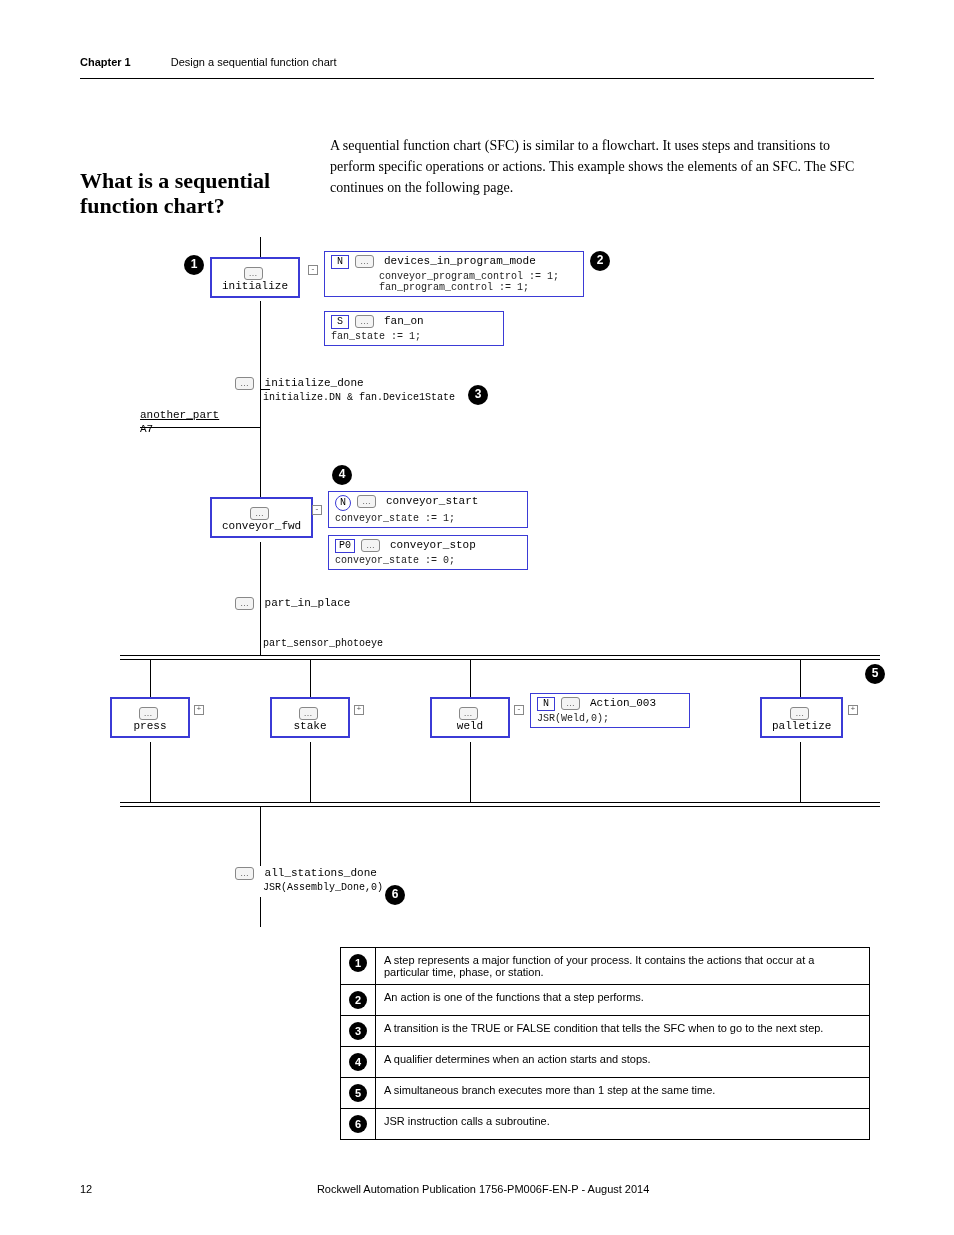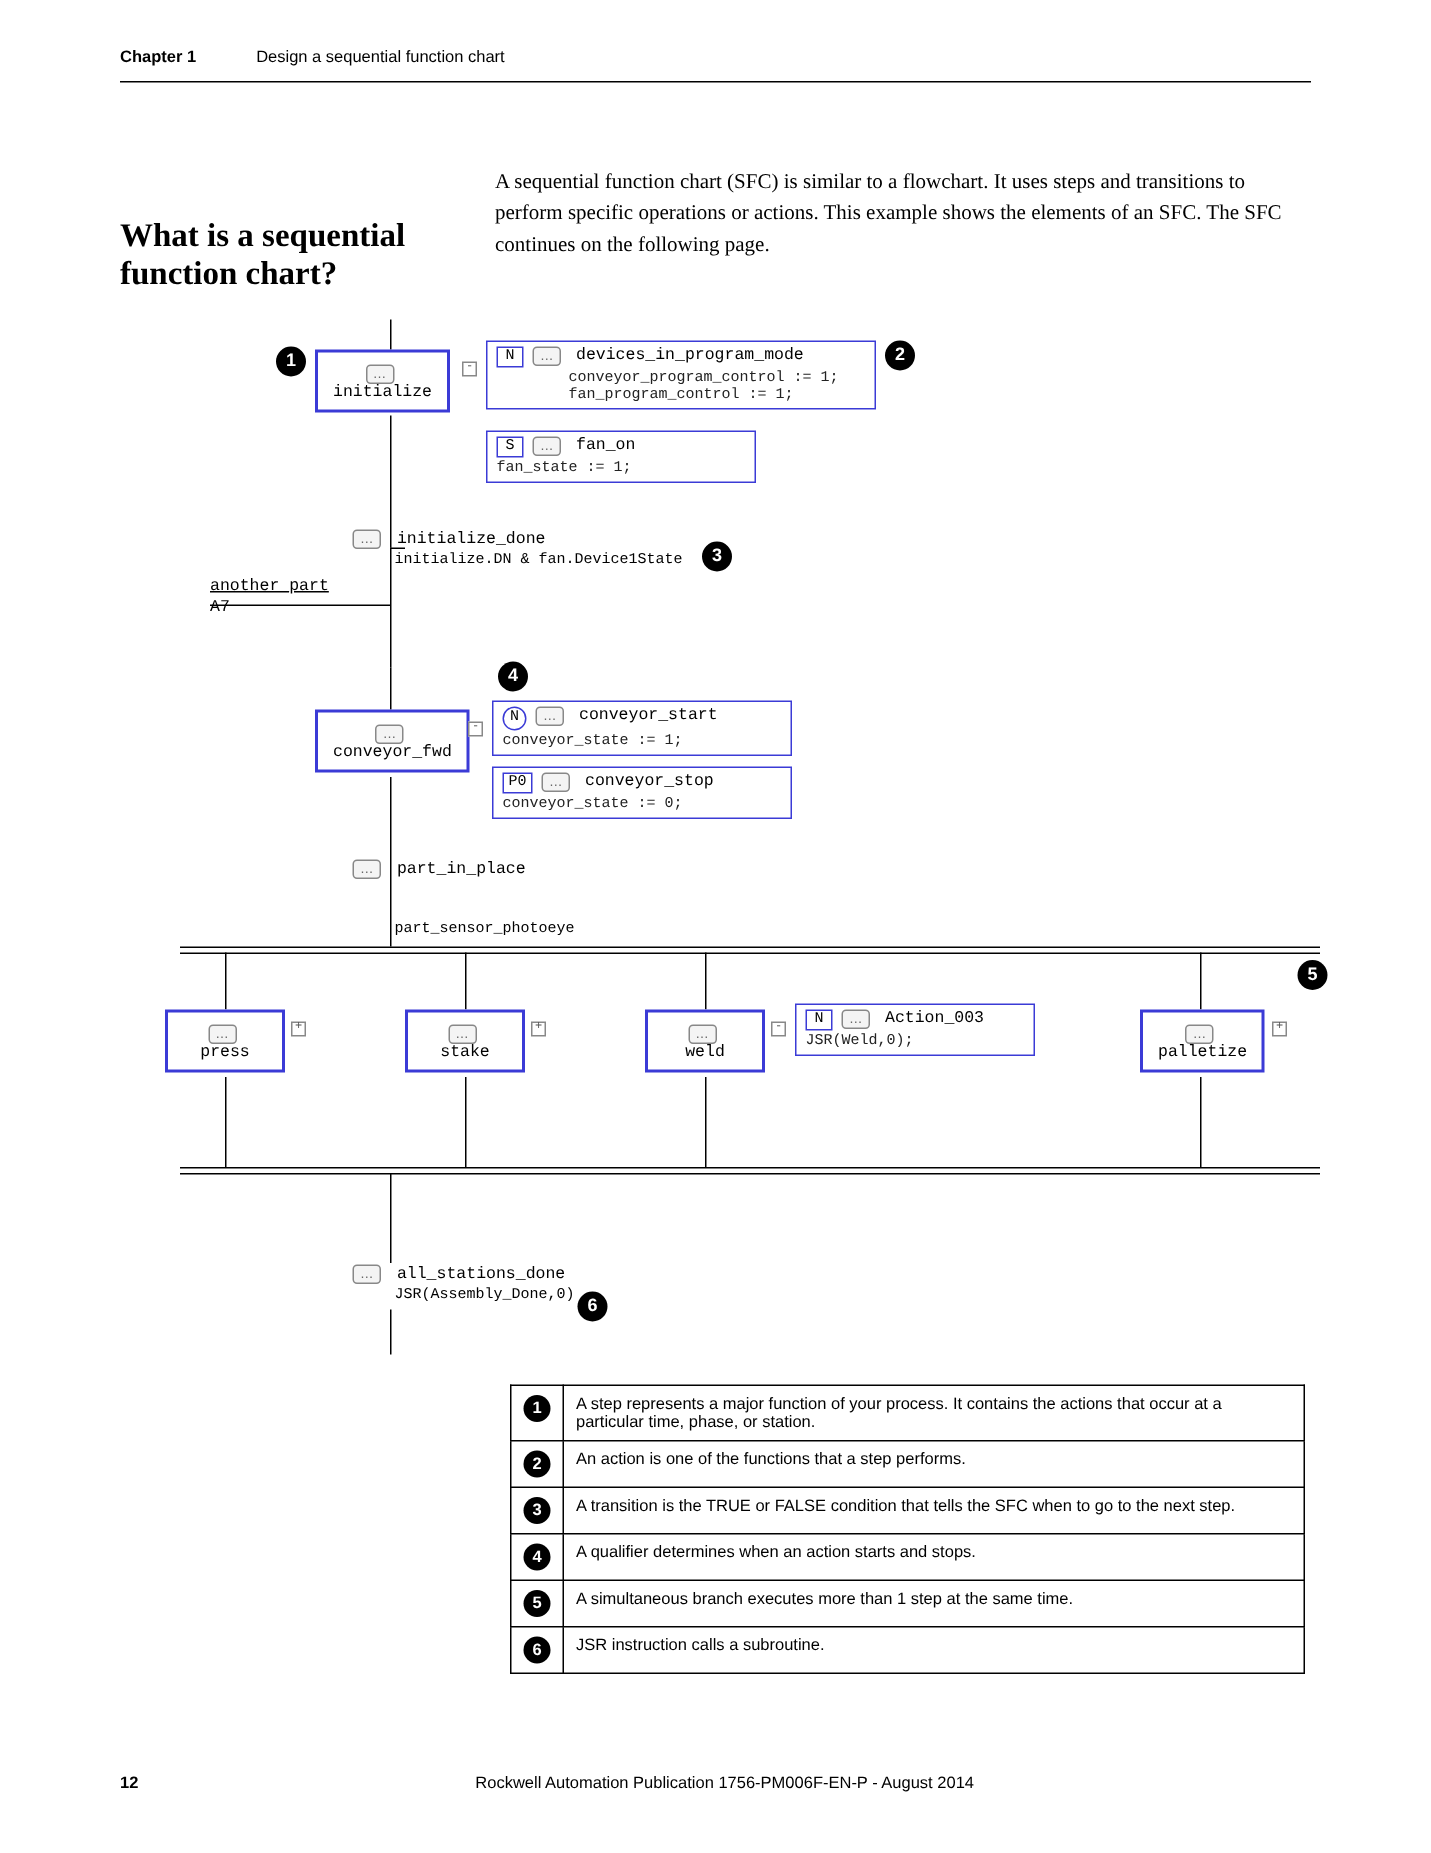--- a/index.html
+++ b/index.html
@@ -1,17 +1,17 @@
 <!DOCTYPE html>
 <html><head>
 <meta charset="utf-8">
 <style>
   * { box-sizing: border-box; margin: 0; padding: 0; }
   html, body { width: 954px; background: #fff; font-family: Arial, Helvetica, sans-serif; color: #000; }
-  .page { position: relative; width: 954px; height: 1235px; padding: 32px 80px 40px 80px; }
+  .page { position: relative; width: 954px; height: 1235px; padding: 56px 80px 40px 80px; }
   .header-row { display: flex; align-items: baseline; gap: 40px; font-size: 11px; border-bottom: 1px solid #000; padding-bottom: 10px; margin-bottom: 56px; }
   .header-row .bold { font-weight: bold; }
   .columns { display: flex; gap: 20px; }
   .col-left { width: 230px; }
   .col-right { flex: 1; }
   h2.section-title { font-family: Liberation Serif, serif; font-stretch: condensed; font-weight: bold; font-size: 22px; line-height: 1.15; margin-top: 33px; }
   p.intro { font-family: Georgia, 'Times New Roman', serif; font-size: 14px; line-height: 1.5; }
   .diagram { position: relative; width: 100%; height: 700px; margin-top: 18px; font-family: "Courier New", monospace; font-size: 11px; line-height: 1.1; }
   .block { position: absolute; }
   .step-box { border: 2px solid #3b3bd6; background: #fff; padding: 8px 10px 4px 10px; text-align: center; min-width: 90px; }
@@ -27,21 +27,21 @@
   .trans .cond { display:block; font-size:10px; margin-top:2px; }
   .callout { position:absolute; width:20px; height:20px; border-radius:50%; background:#000; color:#fff; font-weight:bold; font-size:12px; display:flex; align-items:center; justify-content:center; font-family: Arial; }
   .hline { position:absolute; height:1px; background:#000; }
   .vline { position:absolute; width:1px; background:#000; }
   .anchor { position:absolute; border:1px solid #888; width:10px; height:10px; font-size:8px; display:flex; align-items:center; justify-content:center; color:#555; background:#fff;}
   .legend { margin-top: 10px; width: 100%; border-collapse: collapse; font-size: 11px; }
   .legend td { border:1px solid #000; padding:6px 8px; vertical-align: top; }
   .legend td.num { width:34px; text-align:center; }
   .legend .badge { display:inline-flex; width:18px; height:18px; border-radius:50%; background:#000; color:#fff; align-items:center; justify-content:center; font-weight:bold; font-size:11px; }
   .footer { position:absolute; bottom:40px; left:80px; right:80px; display:flex; justify-content:space-between; font-size:11px; }
-  .footer .pg { font-weight:bold; }
+  .footer .pg { font-weight:normal; }
   .link-label { position:absolute; font-family:"Courier New", monospace; font-size:11px; }
 </style>
 </head>
 <body>
 
 <div class="page">
 
   <div class="header-row">
     <span class="bold">Chapter 1</span>
     <span>Design a sequential function chart</span>

